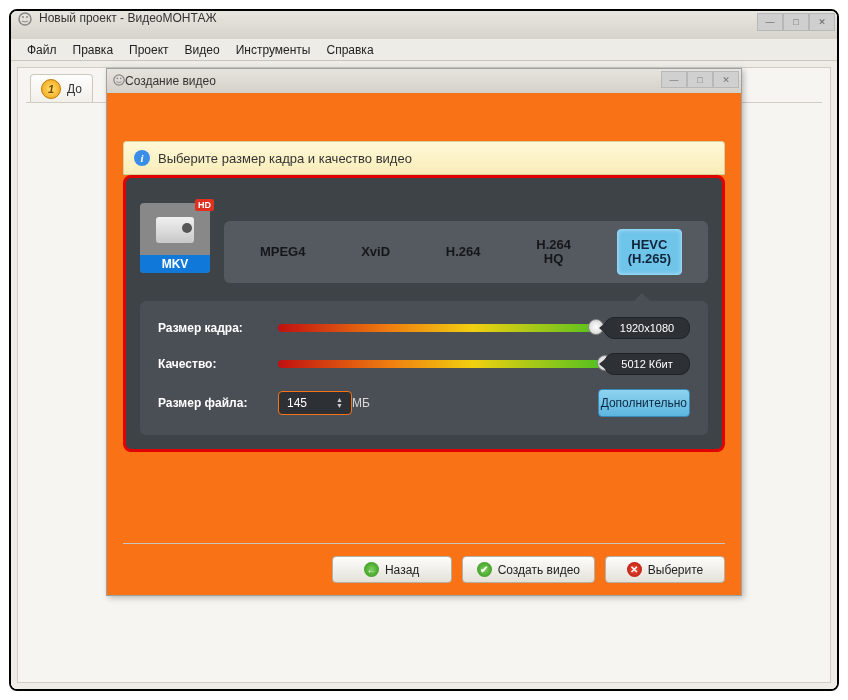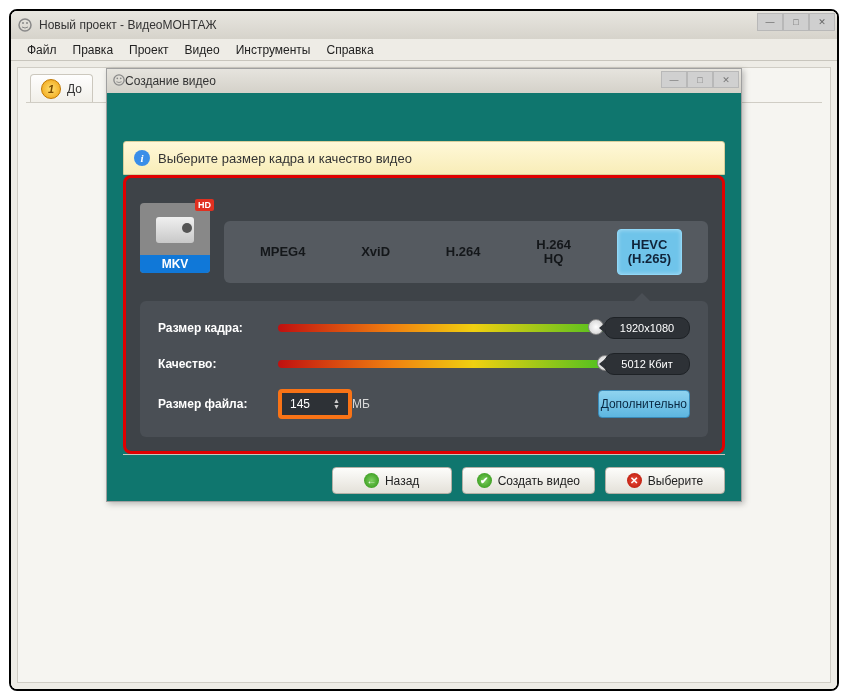--- a/index.html
+++ b/index.html
@@ -1,38 +1,38 @@
 <!DOCTYPE html>
 <html><head>
 <meta charset="utf-8">
 <style>
 * { box-sizing: border-box; margin: 0; padding: 0; font-family: Tahoma, Arial, sans-serif; }
 body { background: #fff; width: 848px; height: 700px; overflow: hidden; position: relative; }
 
 .outer-frame { border: 2px solid #000; border-radius: 8px; width: 830px; height: 682px; margin: 9px; background: #fff; overflow: hidden; }
 
 .main-window { width: 100%; height: 100%; background: #dcd9d3; }
-.titlebar { height: 28px; background: linear-gradient(#e8e6e0,#d6d3cb); display: flex; align-items: center; padding: 0 6px; font-size: 12px; color: #333; position: relative; }
+.titlebar { height: 28px; background: linear-gradient(#e8e6e0,#d6d3cb); display: flex; align-items: flex-start; padding: 0 6px; font-size: 12px; color: #333; position: relative; }
 .titlebar .icon { width: 16px; height: 16px; margin-right: 6px; display: inline-flex; align-items: center; justify-content: center; }
 .titlebar .win-controls { position: absolute; right: 2px; top: 2px; display: flex; gap: 0; }
 .titlebar .win-btn { width: 26px; height: 18px; background: #cfcfcf; border: 1px solid #b8b8b8; display: flex; align-items: center; justify-content: center; font-size: 9px; color: #666; }
 
 .menubar { height: 22px; background: #eeece6; border-bottom: 1px solid #c8c5bd; display: flex; align-items: center; padding: 0 8px; font-size: 12px; color: #222; }
 .menubar span { padding: 2px 8px; cursor: default; }
 
 .content-area { background: #eeece6; padding: 6px; height: calc(100% - 50px); }
 .white-panel { background: #f6f5f1; border: 1px solid #d0cdc5; height: 100%; position: relative; }
 
 .tab-stub { position: absolute; top: 6px; left: 12px; height: 28px; background: linear-gradient(#fefefe,#f1efe9); border: 1px solid #ccc8be; border-bottom: none; border-radius: 4px 4px 0 0; padding: 3px 10px; display: flex; align-items: center; gap: 6px; font-size: 12px; color: #333; }
 .tab-stub .num-badge { width: 20px; height: 20px; border-radius: 50%; background: radial-gradient(#ffe070,#f0a010); border: 1px solid #c07800; display: flex; align-items: center; justify-content: center; font-weight: bold; font-size: 11px; color: #7a4a00; font-style: italic; }
 
 .divider-line { position: absolute; top: 34px; left: 8px; right: 8px; border-top: 1px solid #d0cdc5; }
 
 
-.dialog { position: absolute; top: 0px; left: 88px; width: 636px; height: 434px; background: #0f766e; border: 1px solid #a0a0a0; box-shadow: 2px 2px 6px rgba(0,0,0,.25); }
+.dialog { position: absolute; top: 0px; left: 88px; width: 636px; height: 528px; background: #f97316; border: 1px solid #a0a0a0; box-shadow: 2px 2px 6px rgba(0,0,0,.25); }
 .dialog .dlg-title { height: 24px; background: linear-gradient(#e6e4de,#d4d1c9); display: flex; align-items: center; padding: 0 6px; font-size: 12px; color: #333; position: relative; }
 .dialog .dlg-title .win-controls { position: absolute; right: 2px; top: 2px; display: flex; }
 .dialog .dlg-title .win-btn { width: 26px; height: 17px; background: #d0d0d0; border: 1px solid #b8b8b8; display: flex; align-items: center; justify-content: center; font-size: 9px; color: #777; }
 
 .dlg-body { padding: 12px 16px; height: calc(100% - 24px); display: flex; flex-direction: column; }
 
 .info-bar { margin-top: 36px; background: linear-gradient(#fff8d8,#f8edb8); border: 1px solid #d8cf9b; border-radius: 3px 3px 0 0; padding: 8px 10px; display: flex; align-items: center; gap: 8px; font-size: 13px; color: #333; }
 .info-icon { width: 16px; height: 16px; border-radius: 50%; background: #3a8ee8; color: #fff; display: flex; align-items: center; justify-content: center; font-size: 11px; font-family: Georgia, serif; font-style: italic; font-weight: bold; }
 
 
@@ -54,21 +54,21 @@
 
 .slider-row { display: flex; align-items: center; margin-bottom: 14px; }
 .slider-row .label { width: 120px; color: #fff; font-size: 12px; font-weight: bold; text-align: left; }
 .slider-track { flex: 1; height: 8px; border-radius: 4px; background: linear-gradient(90deg,#c01010 0%,#f08010 35%,#f0d010 60%,#50c020 100%); position: relative; }
 .slider-thumb { position: absolute; top: -5px; width: 16px; height: 16px; border-radius: 50%; background: radial-gradient(#fff,#ccc); border: 1px solid #888; }
 .value-badge { background: #2d3136; border: 1px solid #1e2226; border-radius: 10px; color: #fff; font-size: 11px; padding: 4px 12px; min-width: 86px; text-align: center; position: relative; }
 .value-badge::before { content:''; position:absolute; left:-6px; top:50%; margin-top:-5px; border-top:5px solid transparent; border-bottom:5px solid transparent; border-right:6px solid #2d3136; }
 
 .filesize-row { display: flex; align-items: center; gap: 0; }
 .filesize-row .label { width: 120px; color: #fff; font-size: 12px; font-weight: bold; }
-.spinner { background: #2d3136; border: 4px solid #f97316; border-radius: 4px; color: #fff; font-size: 12px; padding: 4px 8px; display: flex; align-items: center; gap: 8px; width: 74px; justify-content: space-between; }
+.spinner { background: #2d3136; border: 1px solid #f97316; border-radius: 4px; color: #fff; font-size: 12px; padding: 4px 8px; display: flex; align-items: center; gap: 8px; width: 74px; justify-content: space-between; }
 .spinner .arrows { display: flex; flex-direction: column; font-size: 7px; line-height: 6px; color: #ccc; }
 .unit-label { color: #d8d8d8; font-size: 12px; }
 .adv-btn { margin-left: auto; background: linear-gradient(#8fd3ef,#5db6e0); border: 1px solid #3a8ab8; border-radius: 4px; color: #0a2a44; font-size: 12px; padding: 6px 2px; }
 
 .dlg-footer { margin-top: auto; padding-top: 12px; border-top: 1px solid #c8c5bd; display: flex; justify-content: flex-end; gap: 10px; }
 .footer-btn { background: linear-gradient(#fdfdfb,#e4e1d9); border: 1px solid #b4b0a6; border-radius: 4px; padding: 5px 14px; font-size: 12px; color: #222; display: flex; align-items: center; gap: 6px; min-width: 120px; justify-content: center; }
 .footer-btn .ic { width: 15px; height: 15px; border-radius: 50%; display: flex; align-items: center; justify-content: center; font-size: 10px; color: #fff; font-weight: bold; }
 .ic-back { background: radial-gradient(#7ed060,#2a9010); }
 .ic-go   { background: radial-gradient(#7ed060,#2a9010); }
 .ic-close{ background: radial-gradient(#f05040,#b01000); }

